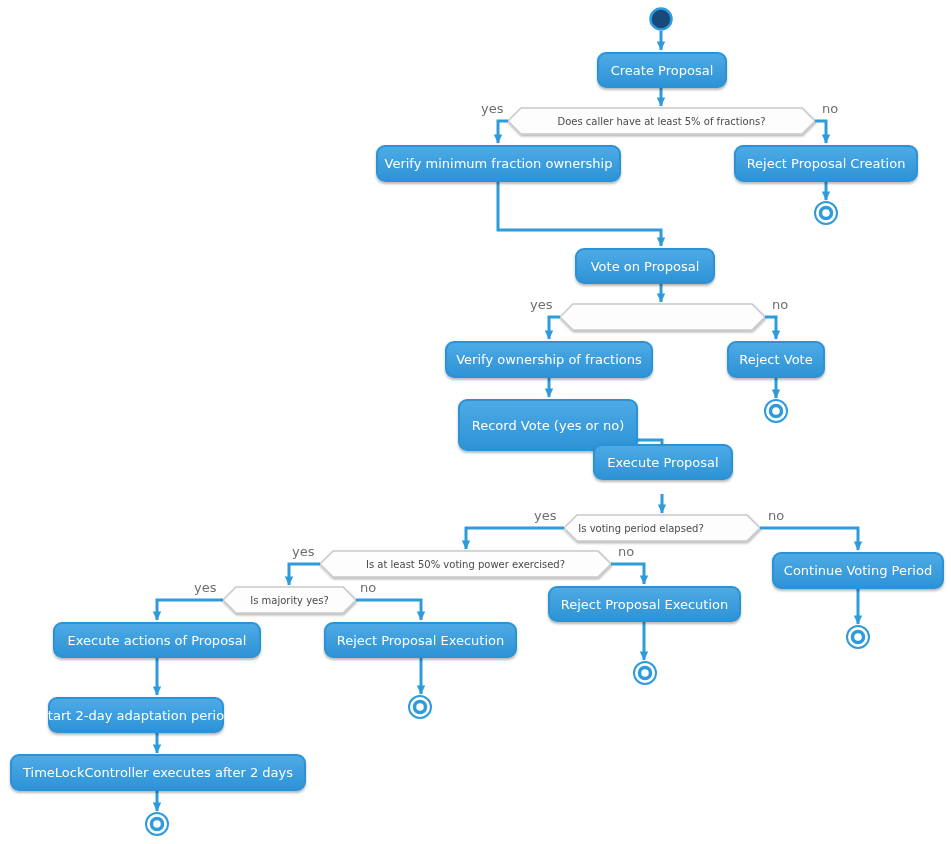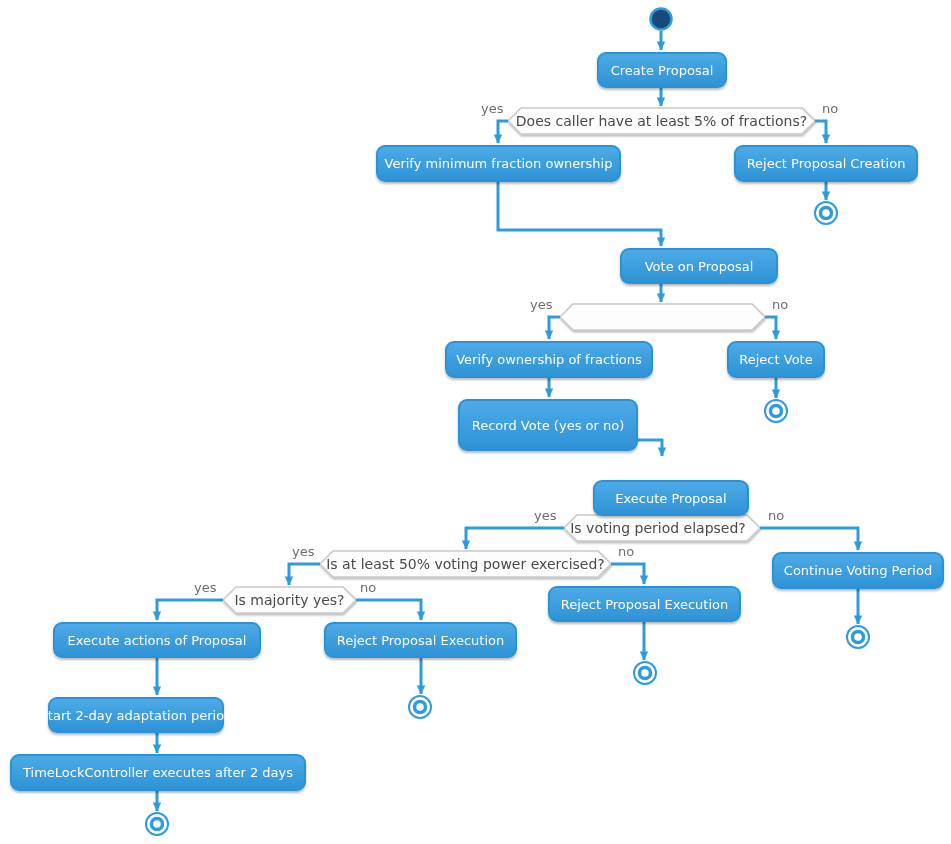--- a/index.html
+++ b/index.html
@@ -10,21 +10,21 @@
   .edges-svg{position:absolute;left:0;top:0;}
   .activity{
     position:absolute;display:flex;align-items:center;justify-content:center;
     background:linear-gradient(180deg,#4daae6 0%,#2e93d6 100%);
     border:2px solid #2b93d5;border-radius:9px;box-sizing:border-box;
     color:#ffffff;font-size:13px;white-space:nowrap;
     box-shadow:0 1.5px 2.5px rgba(0,0,0,.28);
   }
   .decision-text{
     position:absolute;display:flex;align-items:center;justify-content:center;
-    color:#4a4a4a;font-size:14px;white-space:nowrap;pointer-events:none;
+    color:#4a4a4a;font-size:10px;white-space:nowrap;pointer-events:none;
   }
   .edge-label{
     position:absolute;color:#6e6e6e;font-size:13px;line-height:13px;white-space:nowrap;
   }
 </style>
 </head>
 <body>
 
 <div class="canvas">
 
@@ -103,46 +103,46 @@
       </g>
     </g>
   </svg>
 
   <div class="activity" style="left:597px;top:52px;width:130px;height:36px">Create Proposal</div>
 
   <div class="activity" style="left:376px;top:145px;width:245px;height:37px">Verify minimum fraction ownership</div>
 
   <div class="activity" style="left:734px;top:145px;width:184px;height:37px">Reject Proposal Creation</div>
 
-  <div class="activity" style="left:620px;top:248px;width:158px;height:36px">Vote on Proposal</div>
+  <div class="activity" style="left:575px;top:248px;width:140px;height:36px">Vote on Proposal</div>
 
   <div class="activity" style="left:727px;top:341px;width:98px;height:37px">Reject Vote</div>
 
   <div class="activity" style="left:445px;top:341px;width:208px;height:37px">Verify ownership of fractions</div>
 
   <div class="activity" style="left:458px;top:399px;width:180px;height:52px">Record Vote (yes or no)</div>
 
-  <div class="activity" style="left:593px;top:480px;width:156px;height:36px">Execute Proposal</div>
+  <div class="activity" style="left:593px;top:444px;width:140px;height:36px">Execute Proposal</div>
 
   <div class="activity" style="left:772px;top:552px;width:172px;height:37px">Continue Voting Period</div>
 
   <div class="activity" style="left:548px;top:586px;width:193px;height:36px">Reject Proposal Execution</div>
 
   <div class="activity" style="left:53px;top:622px;width:208px;height:36px">Execute actions of Proposal</div>
 
   <div class="activity" style="left:324px;top:622px;width:193px;height:36px">Reject Proposal Execution</div>
 
   <div class="activity" style="left:48px;top:697px;width:176px;height:36px">Start 2-day adaptation period</div>
 
   <div class="activity" style="left:10px;top:754px;width:296px;height:37px">TimeLockController executes after 2 days</div>
 
   <div class="decision-text" style="left:508px;top:108px;width:307px;height:26px">Does caller have at least 5% of fractions?</div>
 
 
-  <div class="decision-text" style="left:560px;top:515px;width:196px;height:26px">Is voting period elapsed?</div>
+  <div class="decision-text" style="left:543px;top:515px;width:196px;height:26px">Is voting period elapsed?</div>
 
   <div class="decision-text" style="left:320px;top:551px;width:291px;height:26px">Is at least 50% voting power exercised?</div>
 
   <div class="decision-text" style="left:223px;top:587px;width:133px;height:26px">Is majority yes?</div>
 
   <span class="edge-label" style="left:481px;top:102px">yes</span>
   <span class="edge-label" style="left:822px;top:102px">no</span>
 
   <span class="edge-label" style="left:530px;top:298px">yes</span>
   <span class="edge-label" style="left:772px;top:298px">no</span>

